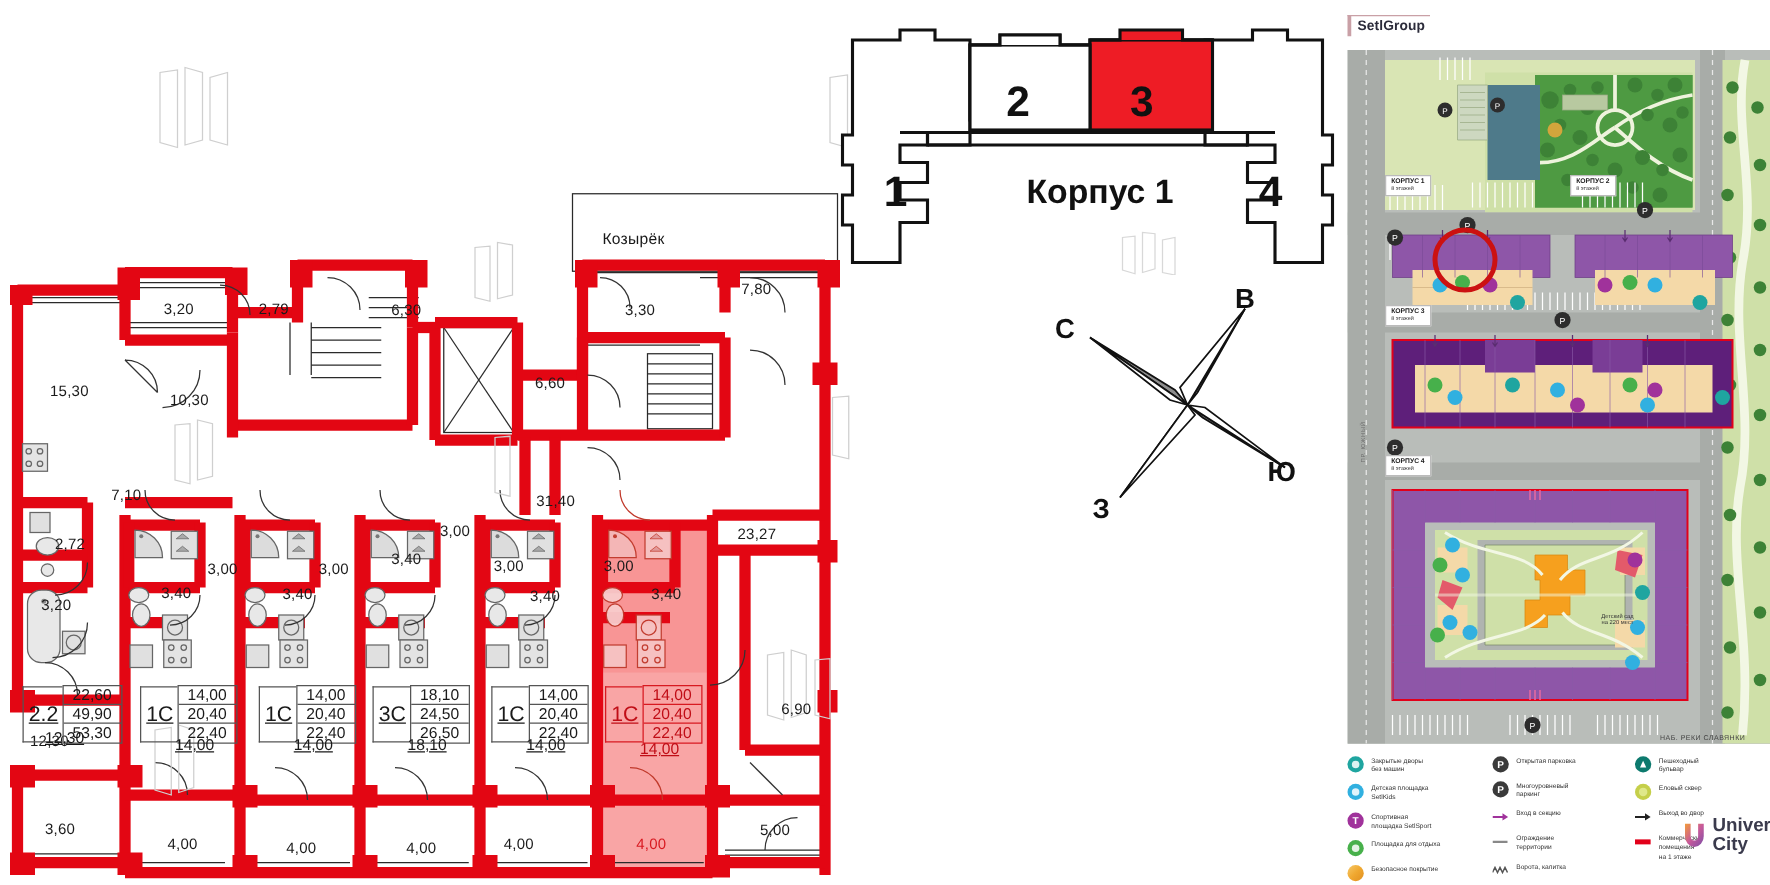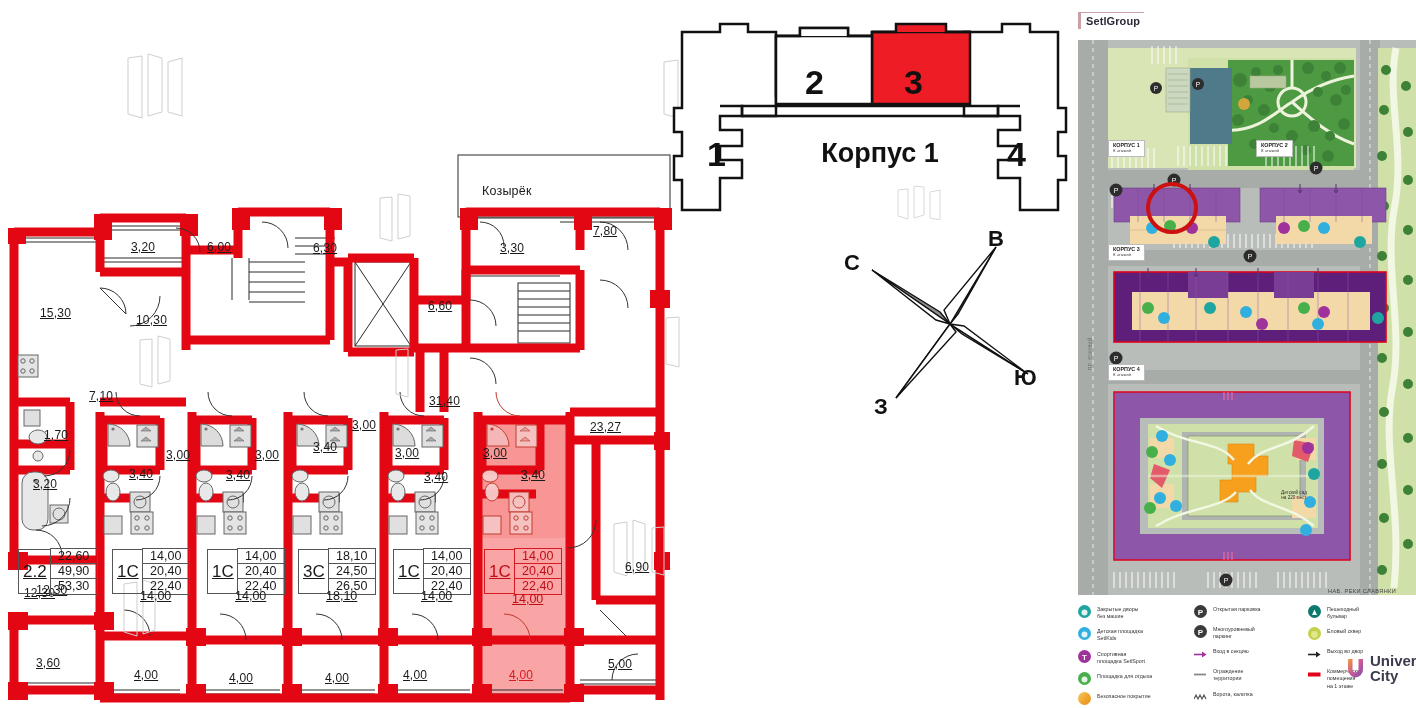--- a/index.html
+++ b/index.html
@@ -15,21 +15,20 @@
   
   #floorplan { position: absolute; left: 0; top: 0; width: 680px; height: 708px; }
   #floorplan svg { position: absolute; left: 0; top: 0; }
 
   .dimtext {
     position: absolute;
     font-family: "Liberation Sans", sans-serif;
     font-size: 12px;
     color: #1a1a1a;
     white-space: nowrap;
-    text-decoration: underline;
     letter-spacing: .2px;
   }
   .dimtext.nounder { text-decoration: none; }
   .dimtext.red { color: #d81920; }
 
   
   .apt-table {
     position: absolute;
     display: flex;
     align-items: center;
@@ -449,31 +448,31 @@
         <path d="M396,350 l0,44 l12,3 l0,-48 z"></path>
         <path d="M614,524 l0,48 l13,4 l0,-54 z M633,520 l0,54 l12,-4 l0,-46 z M652,528 l0,44 l12,3 l0,-48 z"></path>
         <path d="M900,0 l0,0"></path>
       </g>
     </svg>
 
     <div class="dimtext nounder" style="left:482px;top:184px;font-size:12.5px;">Козырёк</div>
 
     <div id="dims">
         <div class="dimtext" style="left: 131px; top: 240px;">3,20</div>
-        <div class="dimtext" style="left: 207px; top: 240px;">6,00</div>
+        <div class="dimtext" style="left: 207px; top: 240px;">2,79</div>
         <div class="dimtext" style="left: 313px; top: 241px;">6,30</div>
         <div class="dimtext" style="left: 500px; top: 241px;">3,30</div>
         <div class="dimtext" style="left: 593px; top: 224px;">7,80</div>
         <div class="dimtext" style="left: 40px; top: 306px;">15,30</div>
         <div class="dimtext" style="left: 136px; top: 313px;">10,30</div>
         <div class="dimtext" style="left: 428px; top: 299px;">6,60</div>
         <div class="dimtext" style="left: 89px; top: 389px;">7,10</div>
         <div class="dimtext" style="left: 429px; top: 394px;">31,40</div>
         <div class="dimtext" style="left: 590px; top: 420px;">23,27</div>
-        <div class="dimtext" style="left: 44px; top: 428px;">1,70</div>
+        <div class="dimtext" style="left: 44px; top: 428px;">2,72</div>
         <div class="dimtext" style="left: 166px; top: 448px;">3,00</div>
         <div class="dimtext" style="left: 255px; top: 448px;">3,00</div>
         <div class="dimtext" style="left: 313px; top: 440px;">3,40</div>
         <div class="dimtext" style="left: 352px; top: 418px;">3,00</div>
         <div class="dimtext" style="left: 395px; top: 446px;">3,00</div>
         <div class="dimtext" style="left: 483px; top: 446px;">3,00</div>
         <div class="dimtext" style="left: 33px; top: 477px;">3,20</div>
         <div class="dimtext" style="left: 129px; top: 467px;">3,40</div>
         <div class="dimtext" style="left: 226px; top: 468px;">3,40</div>
         <div class="dimtext" style="left: 424px; top: 470px;">3,40</div>

